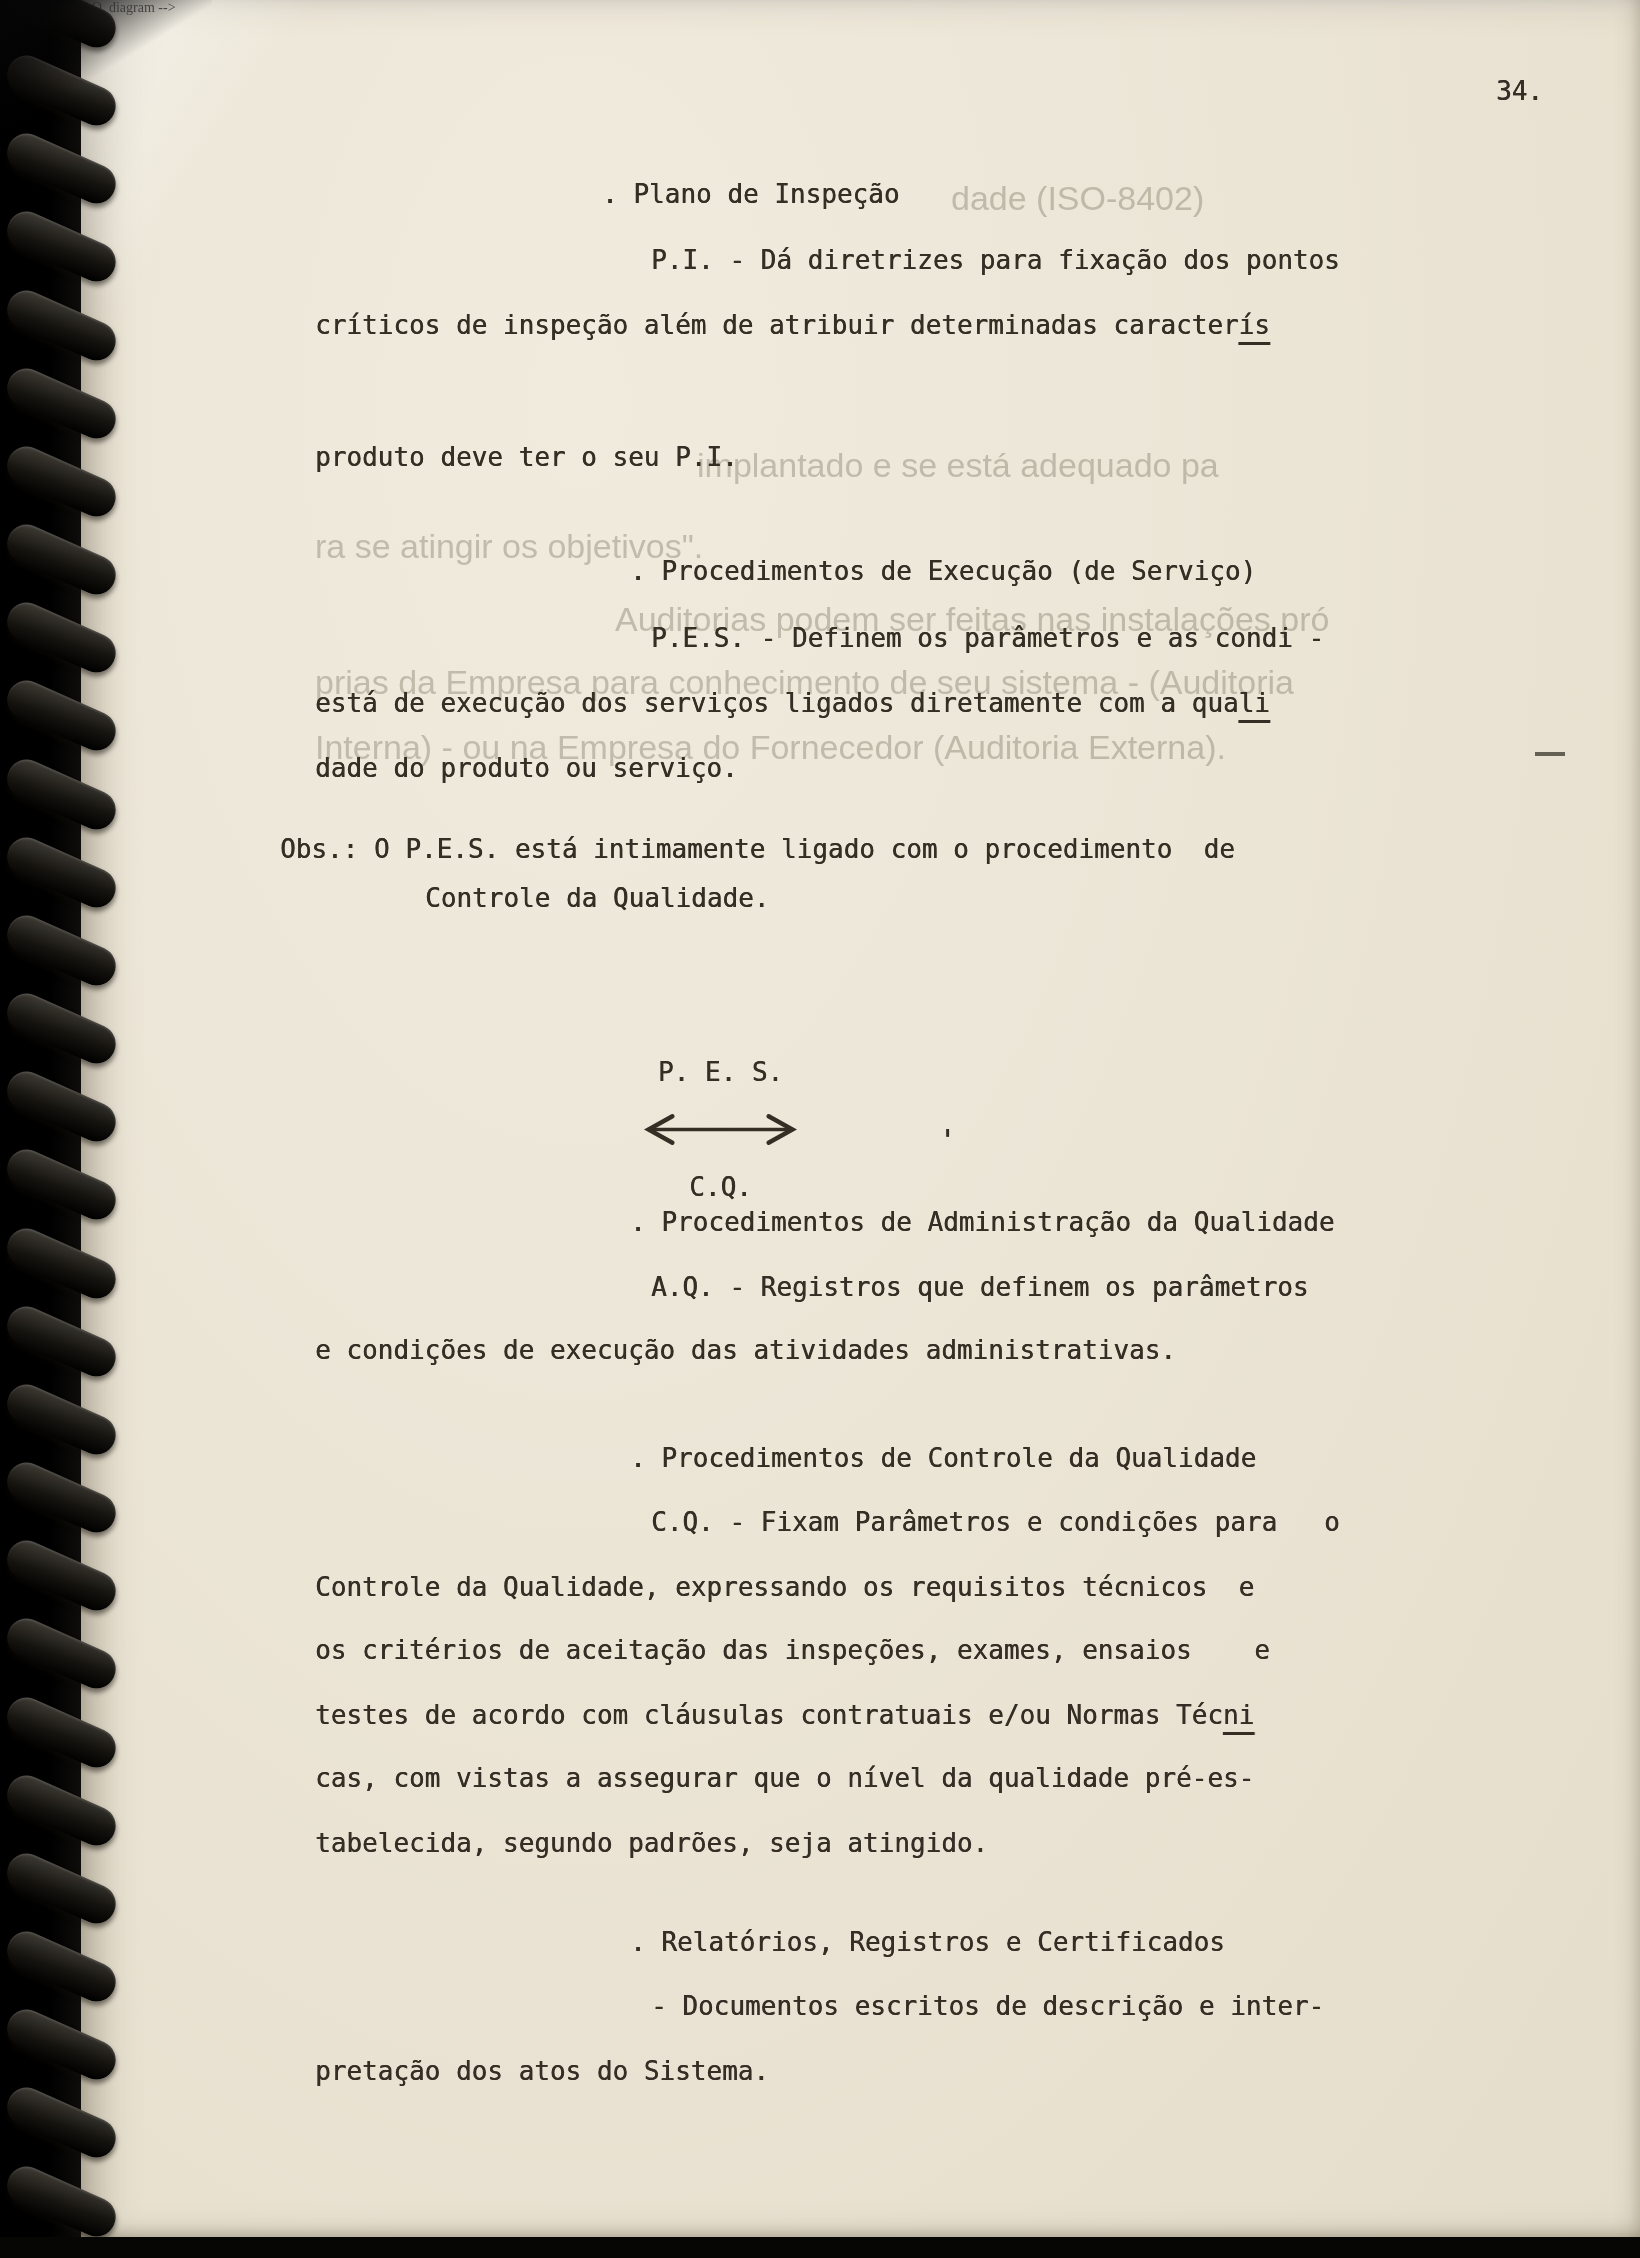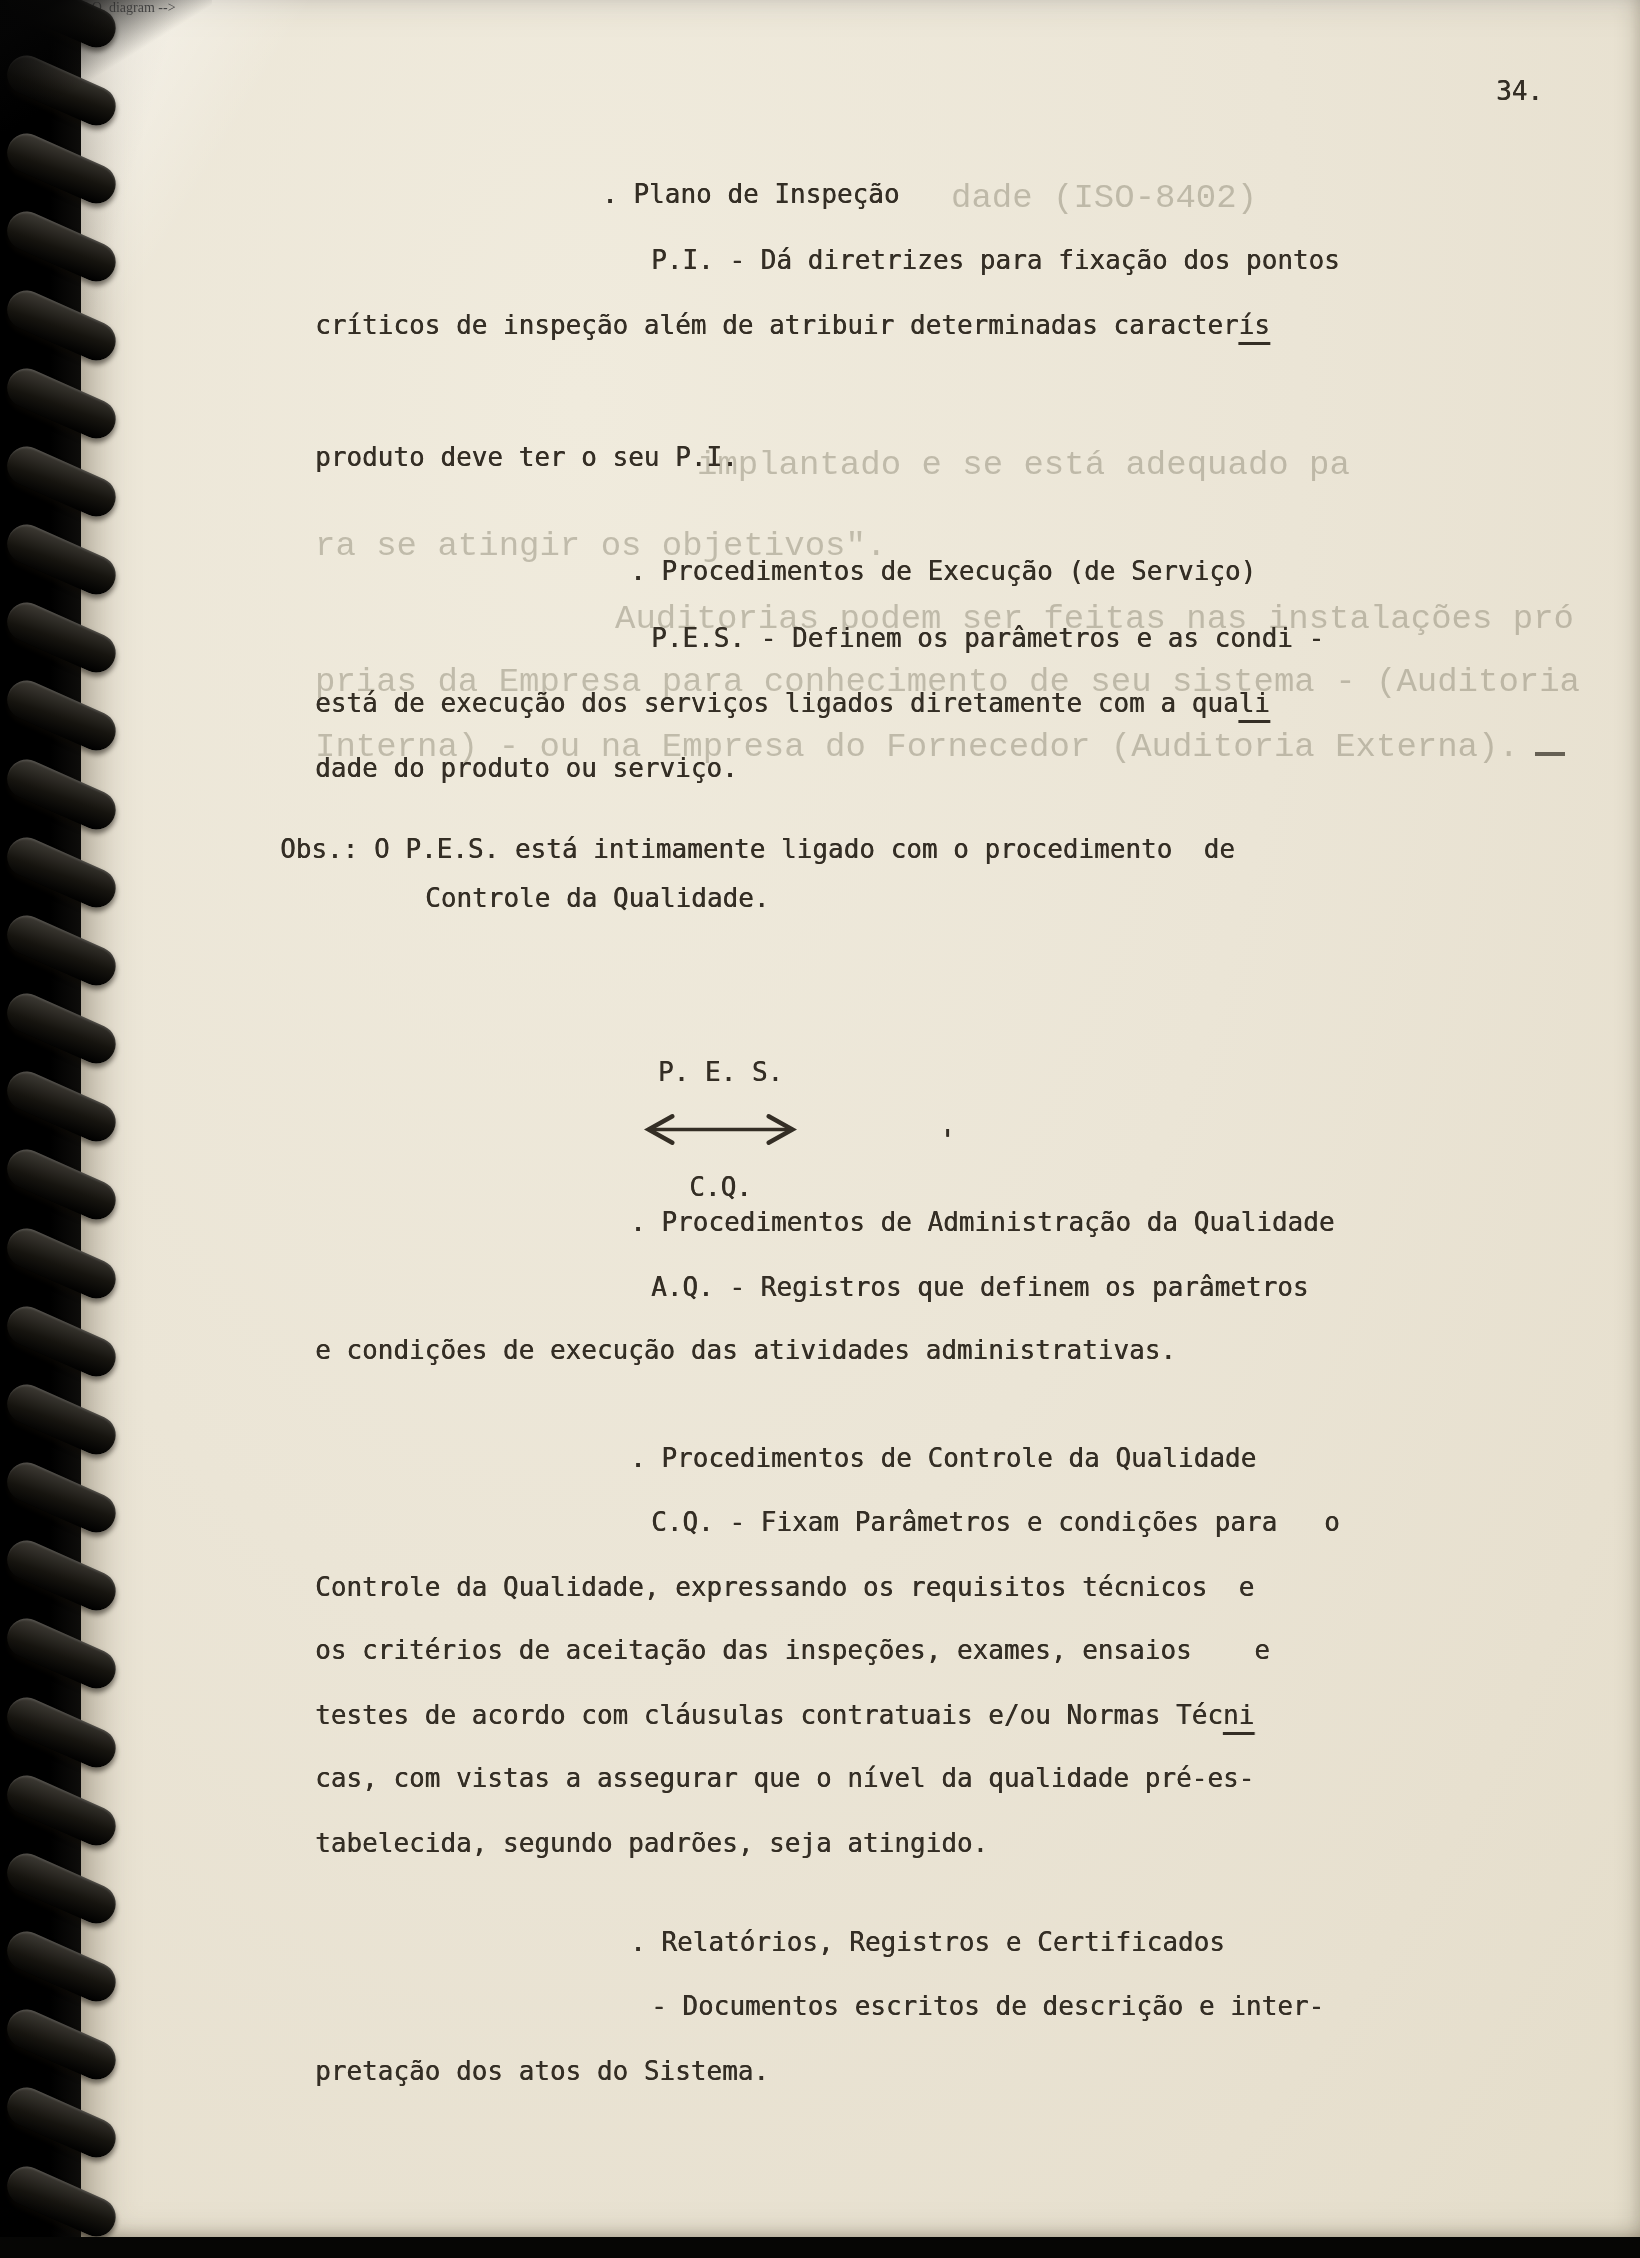--- a/index.html
+++ b/index.html
@@ -28,21 +28,21 @@
   .line,.page-number,.dtext{
     font-family:"DejaVu Sans Mono","Liberation Mono",monospace;
     font-size:26px;line-height:1;color:#342e25;white-space:pre;
     text-shadow:0.4px 0 0 currentColor;
   }
   .line{position:absolute;}
   .u{text-decoration:underline;text-decoration-thickness:3.1px;text-underline-offset:8px;}
   .page-number{position:absolute;left:1417px;top:78px;}
 
   .ghost{
-    position:absolute;font-family:Liberation Mono, monospace;
+    position:absolute;font-family:Liberation Sans, sans-serif;
     font-size:34px;line-height:1;white-space:pre;color:rgba(122,118,98,.40);
     filter:blur(0.5px);pointer-events:none;
   }
 
   
   .diagram{position:absolute;left:551px;top:1059px;display:flex;align-items:center;gap:25px;flex-direction:column;}
   .arrow-svg{display:block;}
   .apostrophe{position:absolute;left:860px;top:1127px;font-size:28px;}
   .stray-underline{position:absolute;left:1456px;top:752px;width:30px;height:3.5px;background:#3a342a;opacity:.75;}
 

